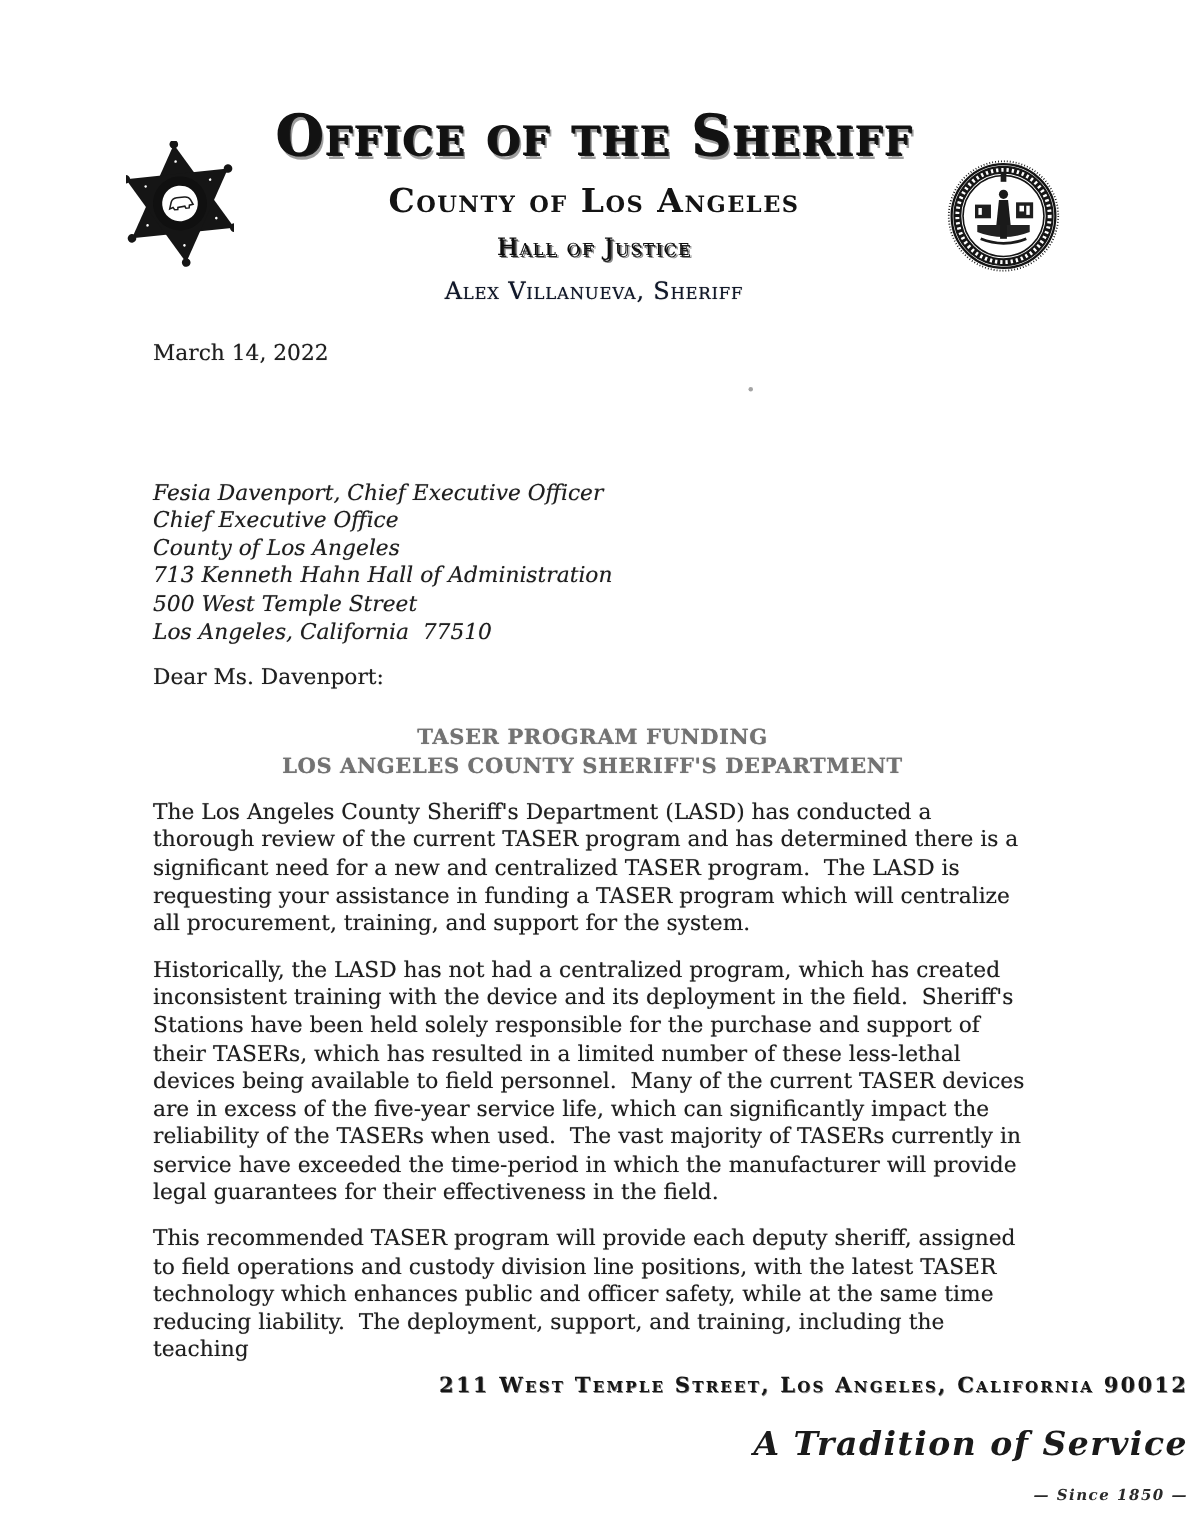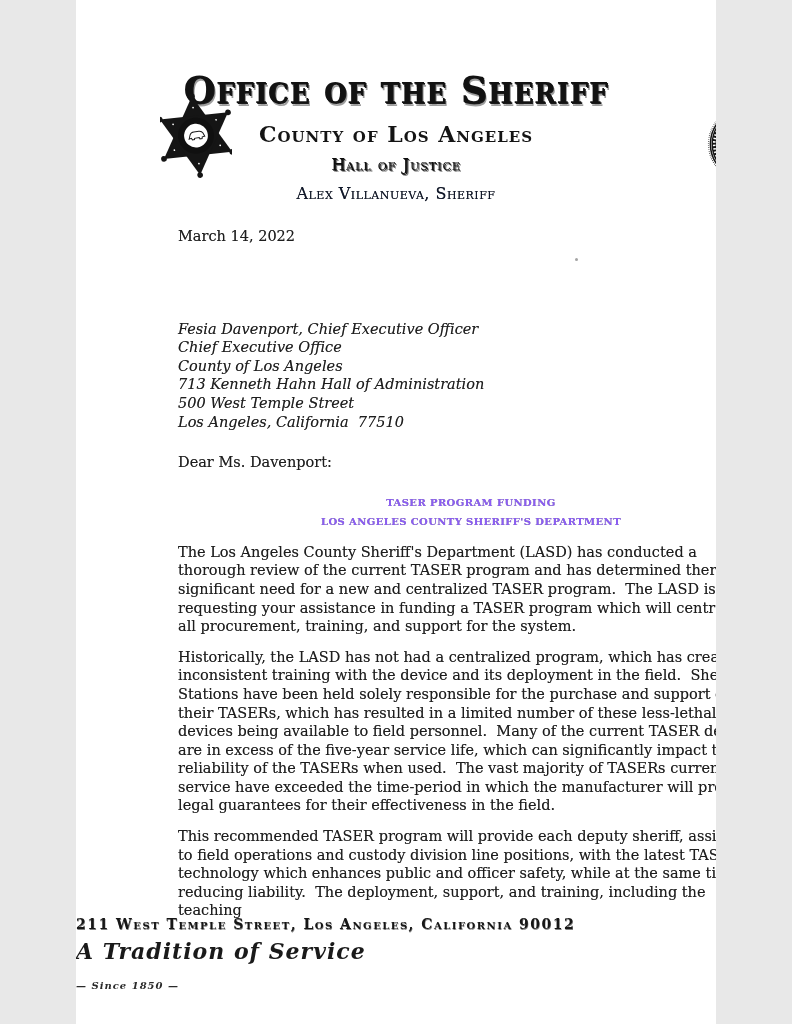--- a/index.html
+++ b/index.html
@@ -1,18 +1,18 @@
 <!DOCTYPE html>
 <html><head>
 <meta charset="utf-8">
 <style>
   html,body { margin:0; padding:0; background:#e8e8e8; }
   .page {
     position:relative;
-    width:640px; height:1024px;
+    width:792px; height:1024px;
     margin:0 auto;
     background:#ffffff;
     font-family:"DejaVu Serif", serif;
     color:#1c1c1c;
     overflow:hidden;
   }
 
   
   .masthead {
     position:absolute; top:0; left:0; right:0;
@@ -59,46 +59,46 @@
   
   .letter {
     position:absolute; left:102px; top:227px; width:586px;
     font-size:14.5px; line-height:18.6px;
     color:#1e1e1e;
     text-shadow:0 0 0.5px rgba(30,30,30,0.55);
   }
   .date-line {}
   .recipient { margin-top:74px; }
   .recipient-line { white-space:pre-wrap;font-style:italic; }
-  .salutation { margin-top:22px; }
+  .salutation { margin-top:12px; }
   .subject {
     margin-top:21px;
     text-align:center;
     font-weight:bold;
-    font-size:10px; line-height:19px;
+    font-size:14px; line-height:19px;
     letter-spacing:0.4px;
-    color:#8b5cf6;
+    color:#737373;
   }
   .paragraph { margin-top:12px; white-space:pre-wrap; }
 
   
   .footer {
     position:absolute; left:0; right:0; top:916px;
-    text-align:left;
+    text-align:right;
   }
   .footer-address {
     font-size:14px; line-height:17px;
     font-weight:bold;
     font-variant:small-caps;
     letter-spacing:1.5px;
     color:#161616;
     text-shadow:0.5px 0.5px 0 rgba(0,0,0,0.5);
   }
   .footer-motto {
-    margin-top:7px;
+    margin-top:19px;
     font-size:22px; line-height:22px;
     font-style:italic;
     font-weight:bold;
     letter-spacing:1px;
     color:#1a1a1a;
   }
   .footer-since {
     margin-top:18px;
     font-size:10px; line-height:12px;
     font-style:italic;

